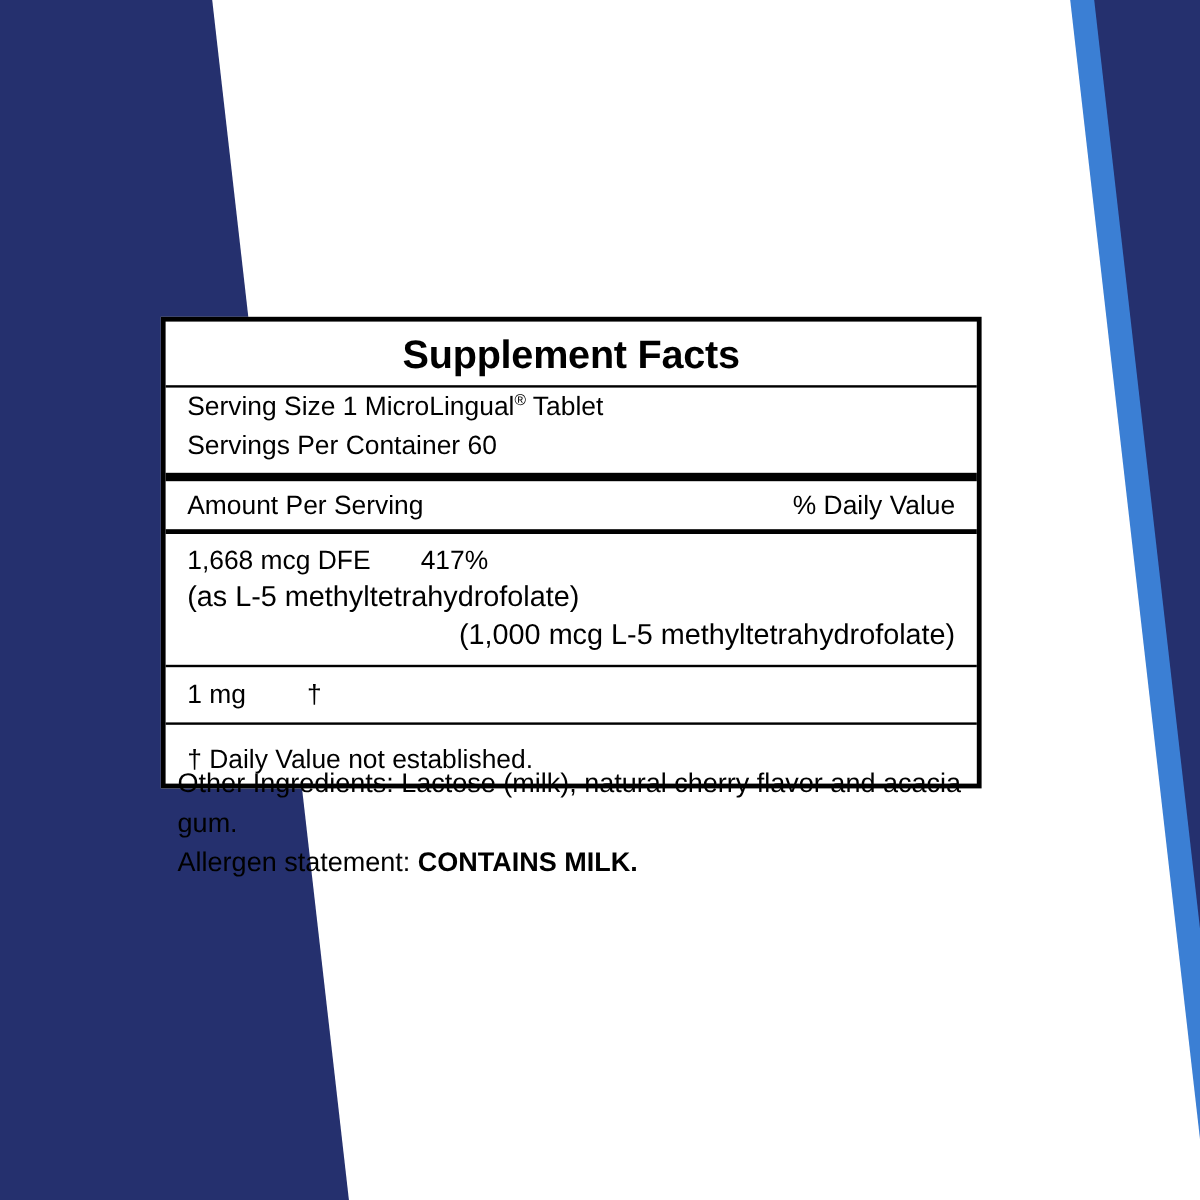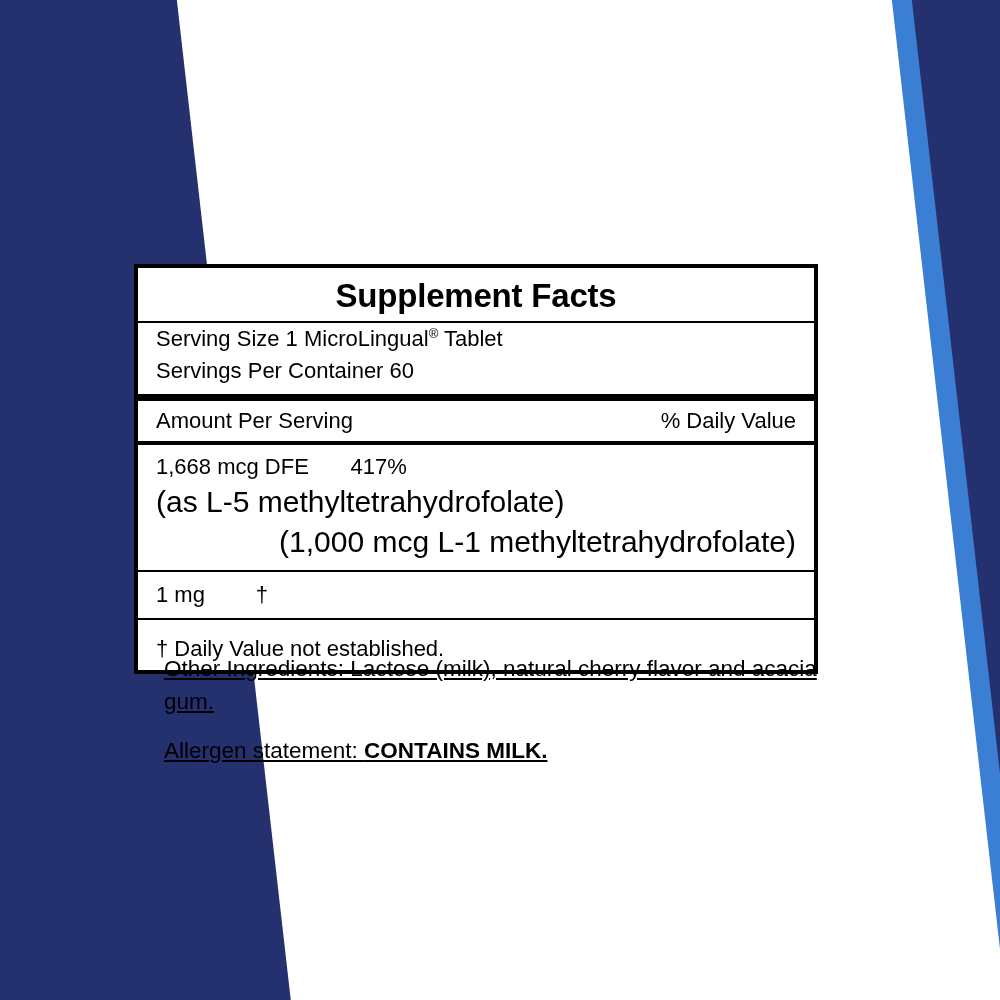--- a/index.html
+++ b/index.html
@@ -120,21 +120,21 @@
   .row-head .dv-head {
     flex: 0 0 auto;
     text-align: left;
   }
 
   .nutrient-row {
     padding-top: 7px;
   }
   .subnote {
     padding: 0 18px;
-    font-size: 30px;
+    font-size: 24px;
     line-height: 1.36;
   }
   .subnote-right {
     text-align: right;
     padding-bottom: 7px;
   }
 
   .stevia-row {
     padding-top: 8px;
     padding-bottom: 8px;
@@ -154,22 +154,21 @@
   .below {
     position: absolute;
     left: 148px;
     top: 636px;
     width: 700px;
     font-size: 22.5px;
     line-height: 1.47;
     color: #000;
   }
   .below p {
-    margin: 16px;
-    text-decoration: underline;
+    margin: 0;
   }
   .below b {
     font-weight: bold;
   }
 </style>
 </head>
 <body>
 
 <div class="bg-layer">
   <div class="stripe stripe-left-dark"></div>
@@ -195,21 +194,21 @@
     <div class="dv-head">% Daily Value</div>
   </div>
 
   <div class="rule-med"></div>
 
   <div class="row nutrient-row">
     <div class="amount">1,668 mcg DFE</div>
     <div class="dv">417%</div>
   </div>
   <div class="subnote">(as L-5 methyltetrahydrofolate)</div>
-  <div class="subnote subnote-right">(1,000 mcg L-1 methyltetrahydrofolate)</div>
+  <div class="subnote subnote-right">(1,000 mcg L-5 methyltetrahydrofolate)</div>
 
   <div class="rule-thin"></div>
 
   <div class="row stevia-row">
     <div class="amount">1 mg</div>
     <div class="dv">†</div>
   </div>
 
   <div class="rule-thin"></div>
 

